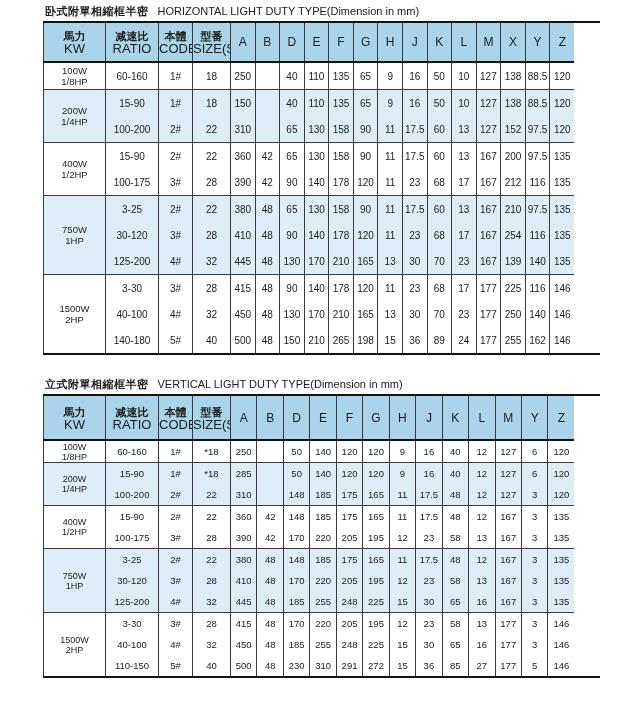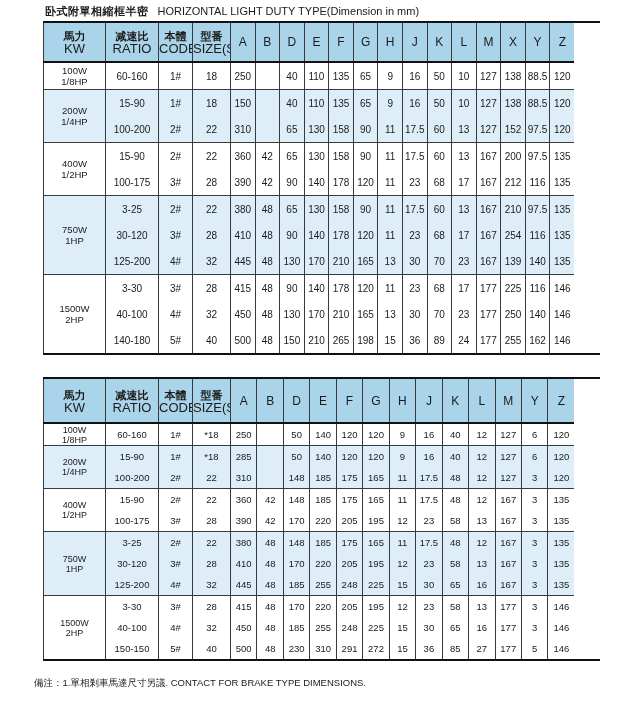--- a/index.html
+++ b/index.html
@@ -337,20 +337,24 @@
               <td>255</td>
               <td>162</td>
               <td>146</td>
             </tr>
           </tbody>
         </table>
     </div>
   </section>
 
   <section class="section-2">
+    <div class="table-title">
+      <span class="title-zh">立式附單相縮框半密</span>
+      <span class="title-en">VERTICAL LIGHT DUTY TYPE(Dimension in mm)</span>
+    </div>
     <div class="table-wrap compact">
       <table class="compact">
           <colgroup>
             <col style="width: 62px;">
             <col style="width: 53px;">
             <col style="width: 34px;">
             <col style="width: 38px;">
             <col style="width: 26.4615px;">
             <col style="width: 26.4615px;">
             <col style="width: 26.4615px;">
@@ -593,21 +597,21 @@
               <td>225</td>
               <td>15</td>
               <td>30</td>
               <td>65</td>
               <td>16</td>
               <td>177</td>
               <td>3</td>
               <td>146</td>
             </tr>
             <tr>
-              <td>150-150</td>
+              <td>110-150</td>
               <td>5#</td>
               <td>40</td>
               <td>500</td>
               <td>48</td>
               <td>230</td>
               <td>310</td>
               <td>291</td>
               <td>272</td>
               <td>15</td>
               <td>36</td>
@@ -616,16 +620,15 @@
               <td>177</td>
               <td>5</td>
               <td>146</td>
             </tr>
           </tbody>
         </table>
     </div>
   </section>
 
   <div class="notes">
-    <span class="note-line"><span class="note-label">備注：</span><span>1.單相剎車馬達尺寸另議. CONTACT FOR BRAKE TYPE DIMENSIONS.</span></span>
   </div>
 
 </div>
 
 </body></html>

